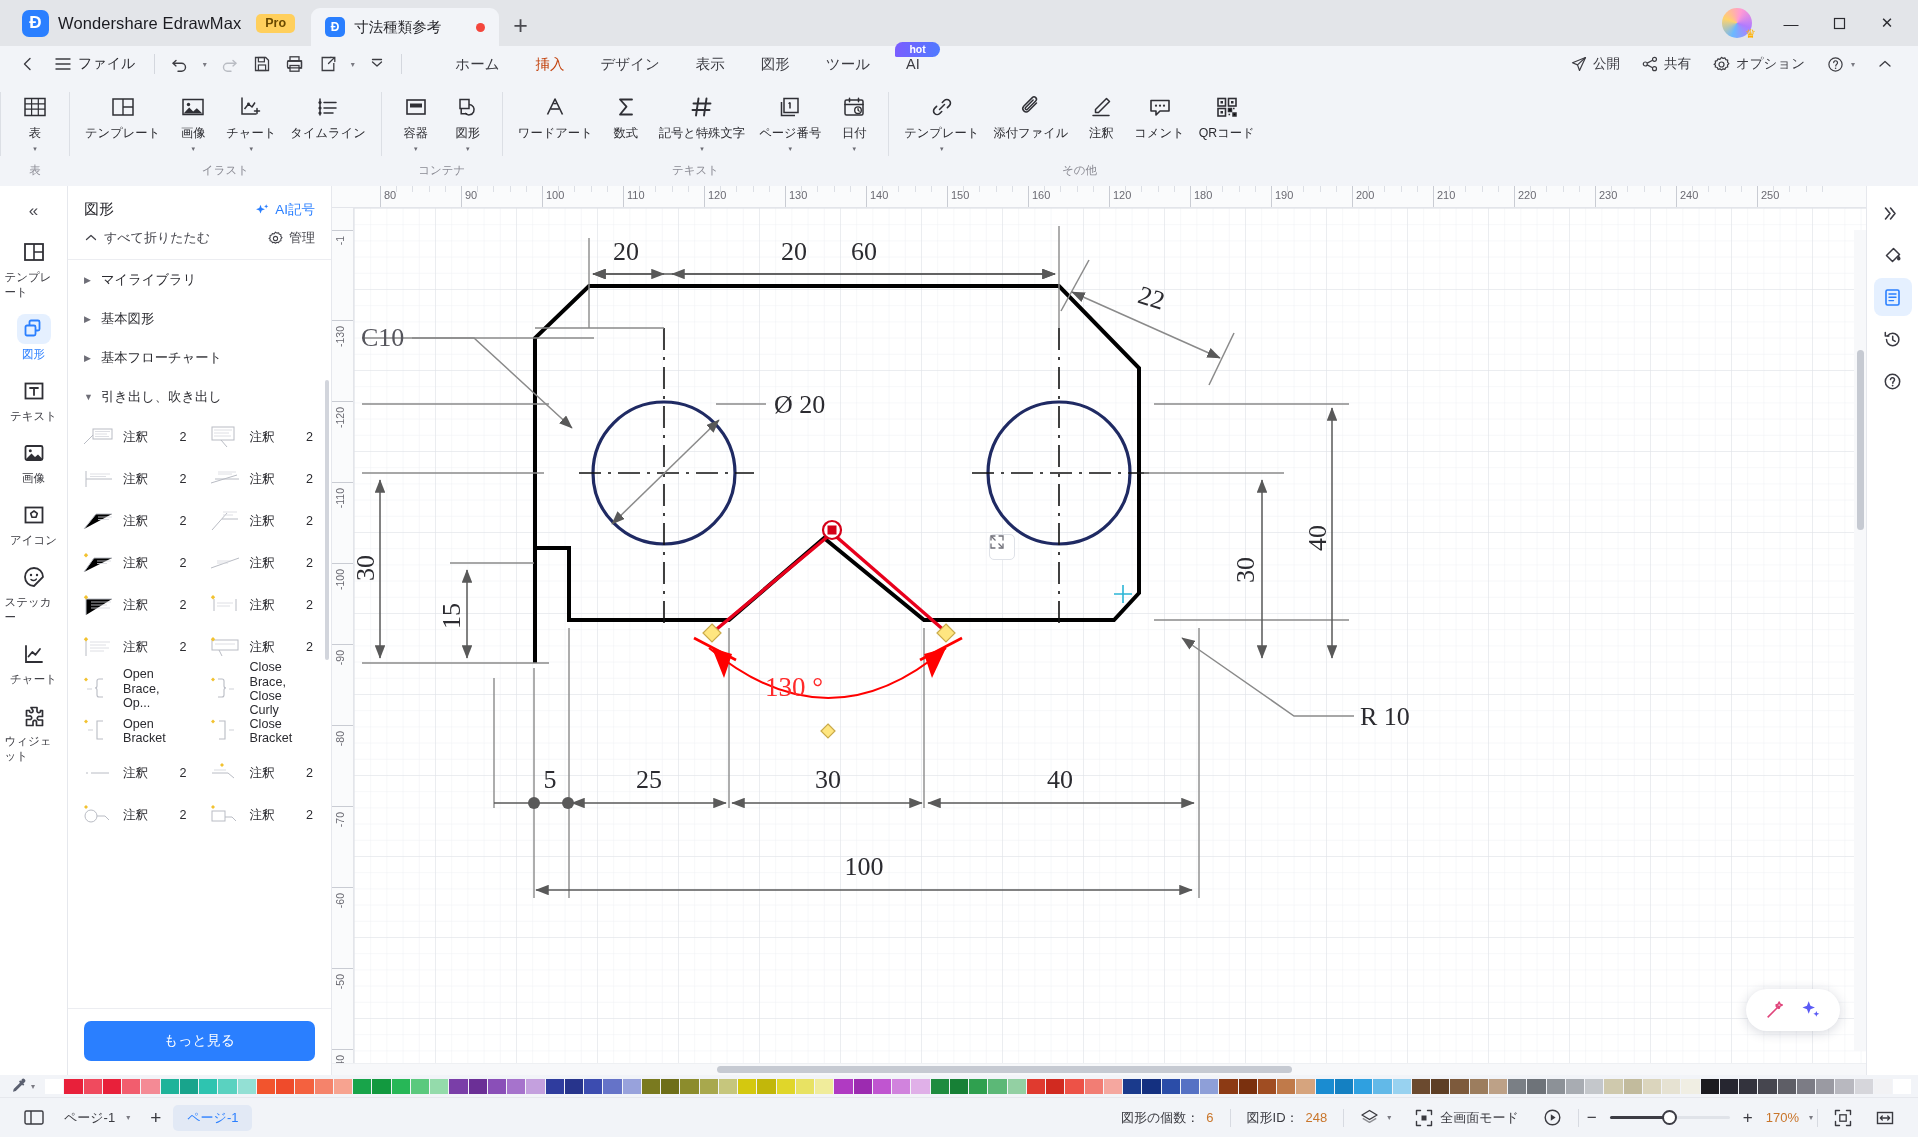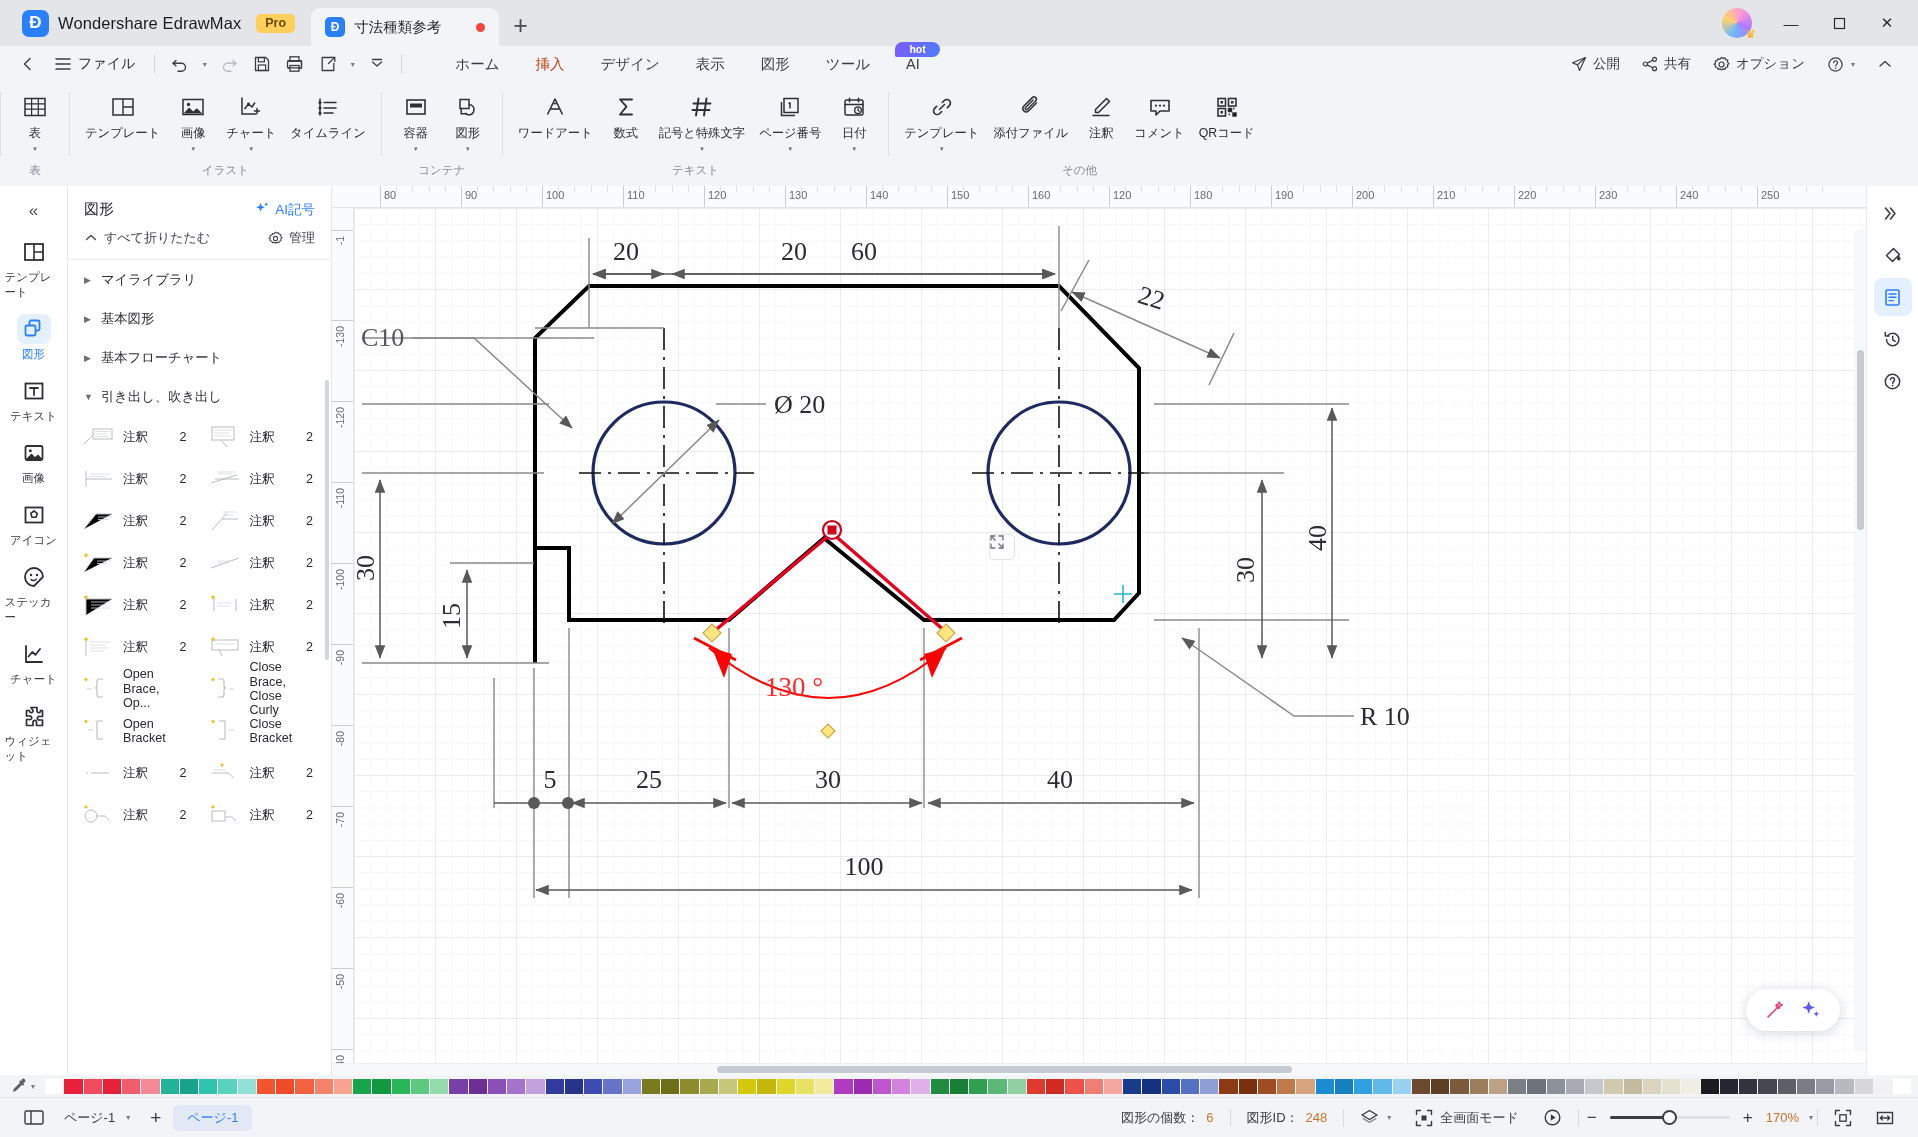--- a/index.html
+++ b/index.html
@@ -78,21 +78,21 @@
   .rail-item { width:58px;padding:7px 0 5px;display:flex;flex-direction:column;align-items:center;gap:3px;border-radius:8px;cursor:default;}
   .rail-item .ri-ico { width:34px;height:30px;display:flex;align-items:center;justify-content:center;color:#2f2f35;}
   .rail-item .ri-lab { font-size:11.5px;color:#3a3a40;}
   .rail-item.active .ri-ico { background:#e5f0ff;border-radius:8px;color:#2a7fff;}
   .rail-item.active .ri-lab { color:#2a7fff;}
 
   
   .panel { width:264px;background:#fff;border-right:1px solid #e6e8ed;display:flex;flex-direction:column;flex:none;position:relative;}
   .panel-head { display:flex;align-items:center;justify-content:space-between;padding:14px 16px 10px;}
   .panel-title { font-size:15px;color:#1e1e24;}
-  .ai-symbol { display:flex;align-items:flex-start;gap:5px;color:#2a7fff;font-size:13.5px;}
+  .ai-symbol { display:flex;align-items:flex-end;gap:5px;color:#2a7fff;font-size:13.5px;}
   .searchbox { margin:0 14px 12px;height:38px;border:1px solid #dfe2e8;border-radius:8px;display:flex;align-items:center;gap:9px;padding:0 11px;}
   .searchbox input { border:none;outline:none;font-size:13.5px;color:#2b2b30;width:100%;background:transparent;font-family:inherit;}
   .searchbox input::placeholder{color:#a8abb3;}
   .panel-row2 { display:flex;align-items:center;justify-content:space-between;padding:0 16px 12px;font-size:13px;color:#43434a;}
   .panel-row2 .left,.panel-row2 .right{display:flex;align-items:center;gap:6px;}
   .panel-scroll { flex:1;overflow:hidden;border-top:1px solid #ecedf1;position:relative;}
   .cat { padding:11px 16px 10px; font-size:13.3px; color:#2b2b30; display:flex;align-items:center;gap:9px;}
   .cat .tri { font-size:9px;color:#6e6e77;width:8px;}
   .grid2 { display:grid;grid-template-columns:1fr 1fr;gap:0 6px;padding:0 8px;}
   .shp { display:flex;align-items:center;gap:8px;height:42px;padding:0 5px;border-radius:6px;}
@@ -859,20 +859,23 @@
                   <path d="M4 1l2 2-2 2-2-2z" fill="#f2c230"></path>
                 </svg>
               </div>
             <div class="nm">注釈</div>
             <div class="ct">2</div>
           </div>
         </div>
         <div class="psb"></div>
       </div>
 
+      <div class="more-btn-wrap">
+        <button class="more-btn">もっと見る</button>
+      </div>
     </div>
 
     <div class="canvas-wrap">
       <div class="ruler-h" id="rh">
           <div class="tk" style="left: 48px;"></div>
           <div class="lb" style="left: 48px;">80</div>
           <div class="tk" style="left: 64.2px; height: 6px; border-color: rgb(220, 223, 229);"></div>
           <div class="tk" style="left: 80.4px; height: 6px; border-color: rgb(220, 223, 229);"></div>
           <div class="tk" style="left: 96.6px; height: 6px; border-color: rgb(220, 223, 229);"></div>
           <div class="tk" style="left: 112.8px; height: 6px; border-color: rgb(220, 223, 229);"></div>

